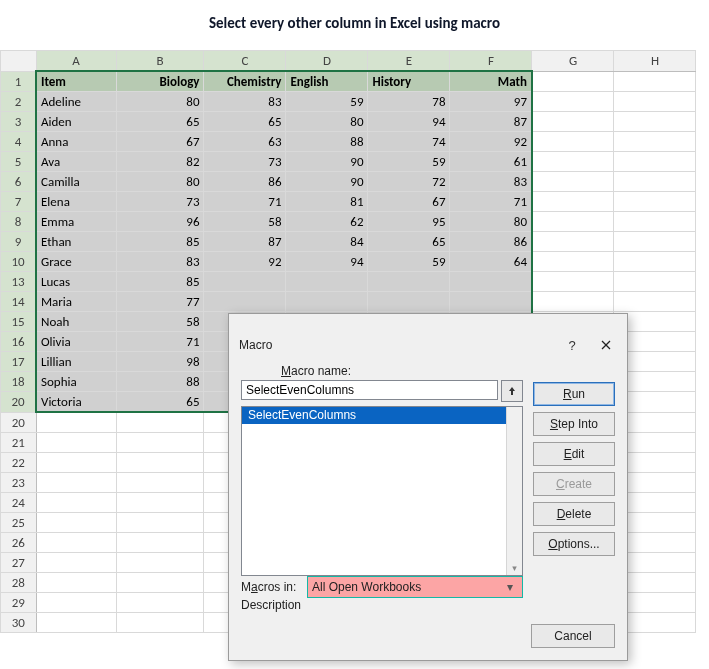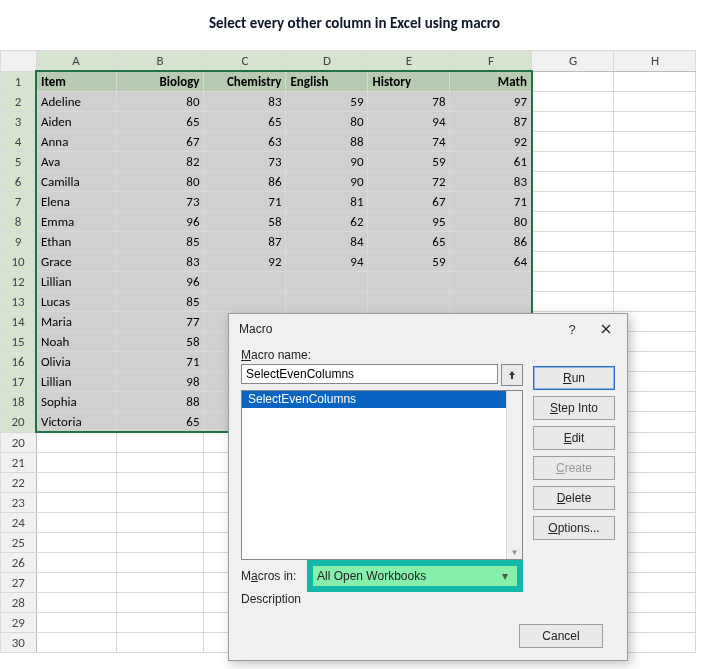--- a/index.html
+++ b/index.html
@@ -89,21 +89,21 @@
     border: 1px solid #9a9a9a;
     box-shadow: 3px 3px 10px rgba(0,0,0,0.25);
     font-family: "Segoe UI", Arial, sans-serif;
     font-size: 12px;
     color: #222;
   }
   .dlg-titlebar {
     display: flex;
     align-items: center;
     height: 30px;
-    padding: 0 4px 0 10px;
+    padding: 16px 4px 0 10px;
   }
   .dlg-title { flex: 1; }
   .dlg-help, .dlg-close {
     width: 34px;
     height: 24px;
     display: flex;
     align-items: center;
     justify-content: center;
     font-size: 13px;
     color: #333;
@@ -113,21 +113,21 @@
   .dlg-body {
     padding: 4px 12px 10px 12px;
     display: flex;
     gap: 10px;
   }
   .dlg-left {
     flex: 1;
     display: flex;
     flex-direction: column;
   }
-  .dlg-label { margin-bottom: 2px; }
+  .dlg-label { margin-bottom: 2px; margin-left: 40px; }
   .dlg-label .u { text-decoration: underline; }
   .macro-name-row {
     display: flex;
     gap: 3px;
     margin-bottom: 4px;
   }
   .macro-name-input {
     flex: 1;
     height: 18px;
     border: 1px solid #828790;
@@ -191,22 +191,22 @@
     gap: 6px;
   }
   .src-label { width: 60px; }
   .src-label .u { text-decoration: underline; }
   .source-select {
     flex: 1;
     position: relative;
   }
   .source-box {
     height: 20px;
-    border: 6px solid #14b8a6;
-    background: #86efac;
+    border: 1px solid #14b8a6;
+    background: #fca5a5;
     display: flex;
     align-items: center;
     padding: 0 4px;
   }
   .source-box .caret {
     width: 16px;
     display: flex;
     justify-content: center;
     color: #555;
   }
@@ -232,21 +232,21 @@
   .dlg-btn.default {
     border: 1px solid #2a6fbb;
     box-shadow: 0 0 0 1px #8fb7e4 inset;
   }
   .dlg-btn.disabled {
     color: #9a9a9a;
   }
   .dlg-btn .u { text-decoration: underline; }
   .dlg-footer {
     position: absolute;
-    right: 24px;
+    right: 12px;
     bottom: 12px;
   }
   .dlg-footer .dlg-btn { width: 82px; }
 </style>
 </head>
 <body>
 
 <div class="page-title">Select every other column in Excel using macro</div>
 
 <div class="sheet-wrap">
@@ -380,31 +380,20 @@
           <td class="sel-cell tcell edge-left">Grace</td>
           <td class="sel-cell ncell">83</td>
           <td class="sel-cell ncell">92</td>
           <td class="sel-cell ncell">94</td>
           <td class="sel-cell ncell">59</td>
           <td class="sel-cell ncell edge-right">64</td>
           <td class=""></td>
           <td class=""></td>
         </tr>
         <tr>
-          <td class="rowhead sel">12</td>
-          <td class="sel-cell tcell edge-left">Lillian</td>
-          <td class="sel-cell ncell">96</td>
-          <td class="sel-cell ncell"></td>
-          <td class="sel-cell ncell"></td>
-          <td class="sel-cell ncell"></td>
-          <td class="sel-cell ncell edge-right"></td>
-          <td class=""></td>
-          <td class=""></td>
-        </tr>
-        <tr>
           <td class="rowhead sel">13</td>
           <td class="sel-cell tcell edge-left">Lucas</td>
           <td class="sel-cell ncell">85</td>
           <td class="sel-cell ncell"></td>
           <td class="sel-cell ncell"></td>
           <td class="sel-cell ncell"></td>
           <td class="sel-cell ncell edge-right"></td>
           <td class=""></td>
           <td class=""></td>
         </tr>

